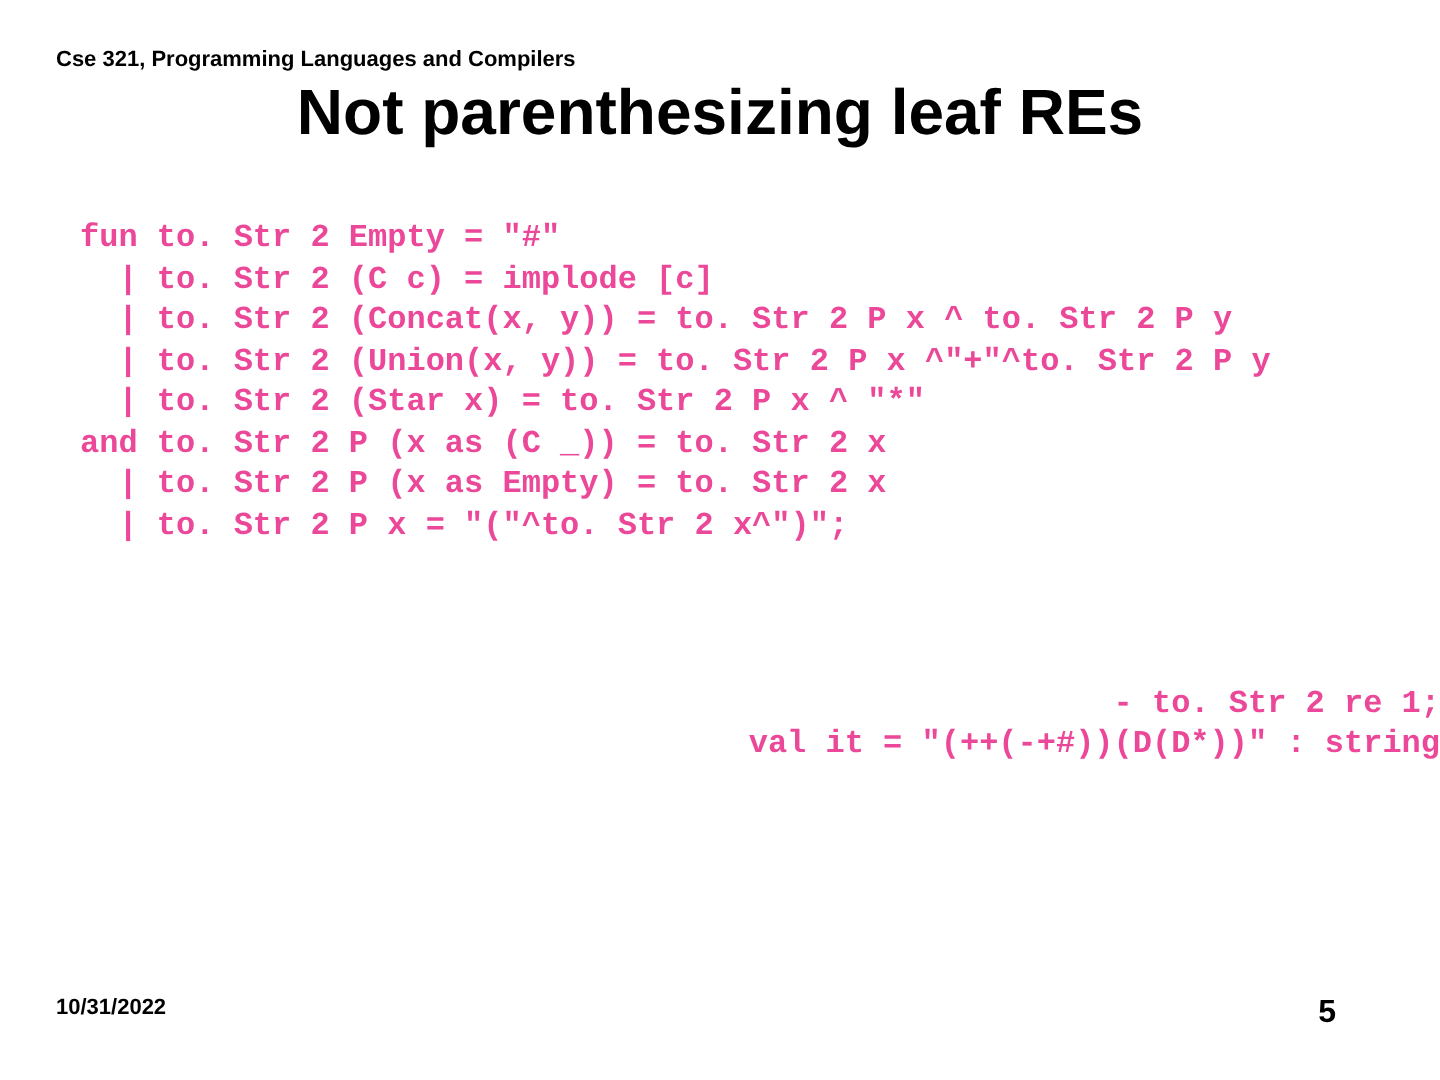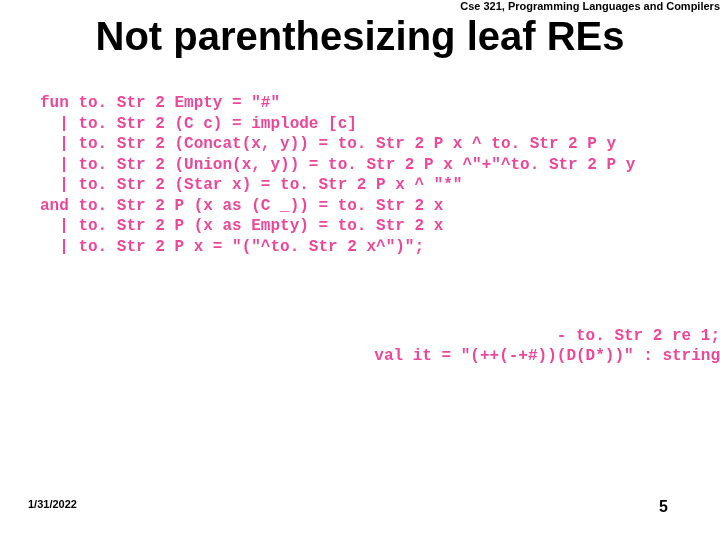--- a/index.html
+++ b/index.html
@@ -8,26 +8,25 @@
     width: 720px;
     height: 540px;
     background: #ffffff;
     font-family: Arial, Helvetica, sans-serif;
     position: relative;
     box-sizing: border-box;
   }
   .header {
     font-size: 11px;
     font-weight: bold;
-    padding: 0 0 0 28px;
+    padding: 24px 0 0 28px;
     color: #000;
-    text-align: right;
   }
   .title {
-    font-size: 40px;
+    font-size: 32px;
     font-weight: bold;
     text-align: center;
     margin: 2px 0 14px 0;
     color: #000;
   }
   .code {
     font-family: "Courier New", monospace;
     font-size: 16px;
     font-weight: bold;
     line-height: 1.28;
@@ -70,15 +69,15 @@
 <span>  | to. Str 2 P (x as Empty) = to. Str 2 x</span>
 <span>  | to. Str 2 P x = "("^to. Str 2 x^")";</span>
 </div>
 
 <div class="code block2">
 <span>- to. Str 2 re 1;</span>
 <span>val it = "(++(-+#))(D(D*))" : string</span>
 </div>
 
 <div class="footer">
-  <span>1/31/2022</span>
+  <span>10/31/2022</span>
   <span class="pagenum">5</span>
 </div>
 
 </body></html>

